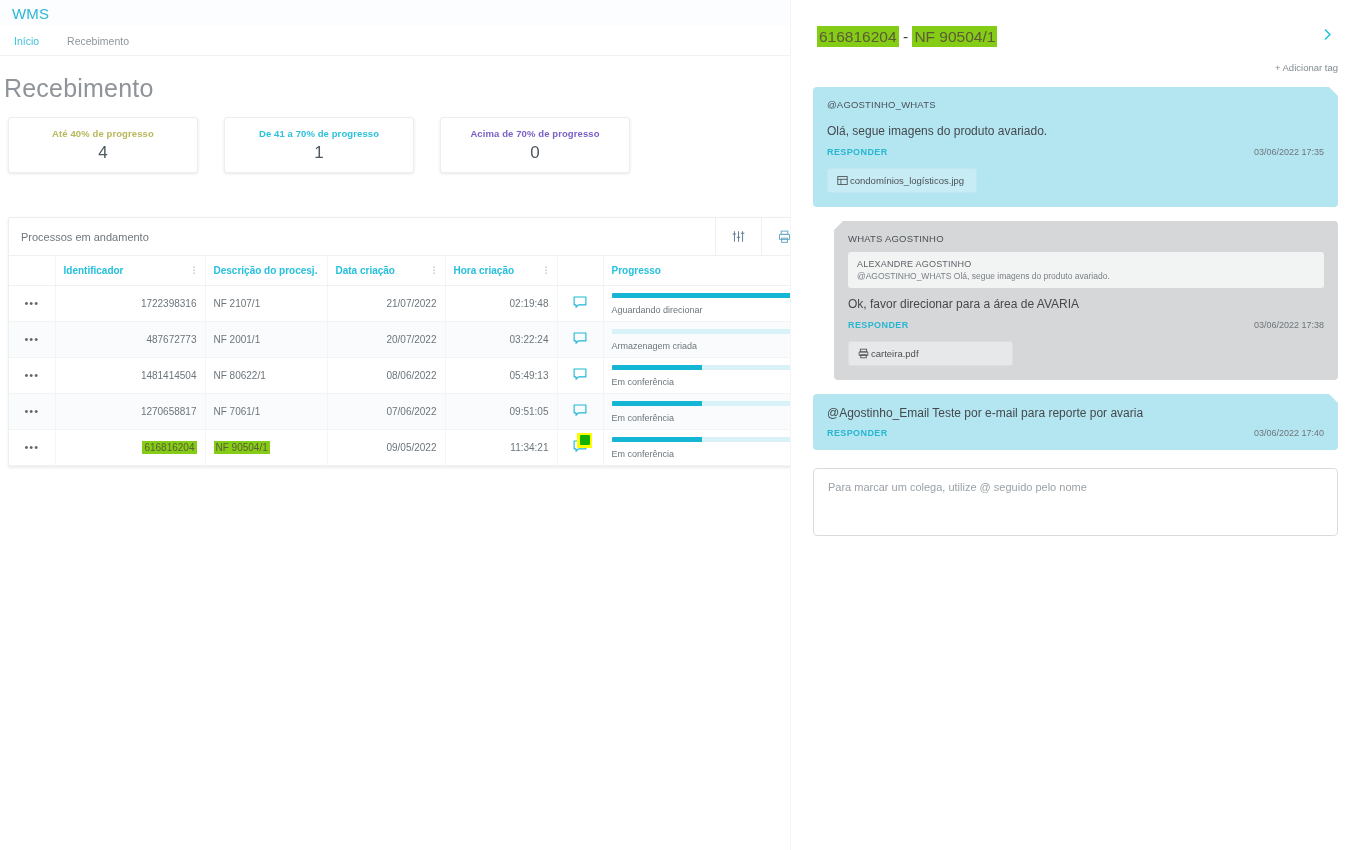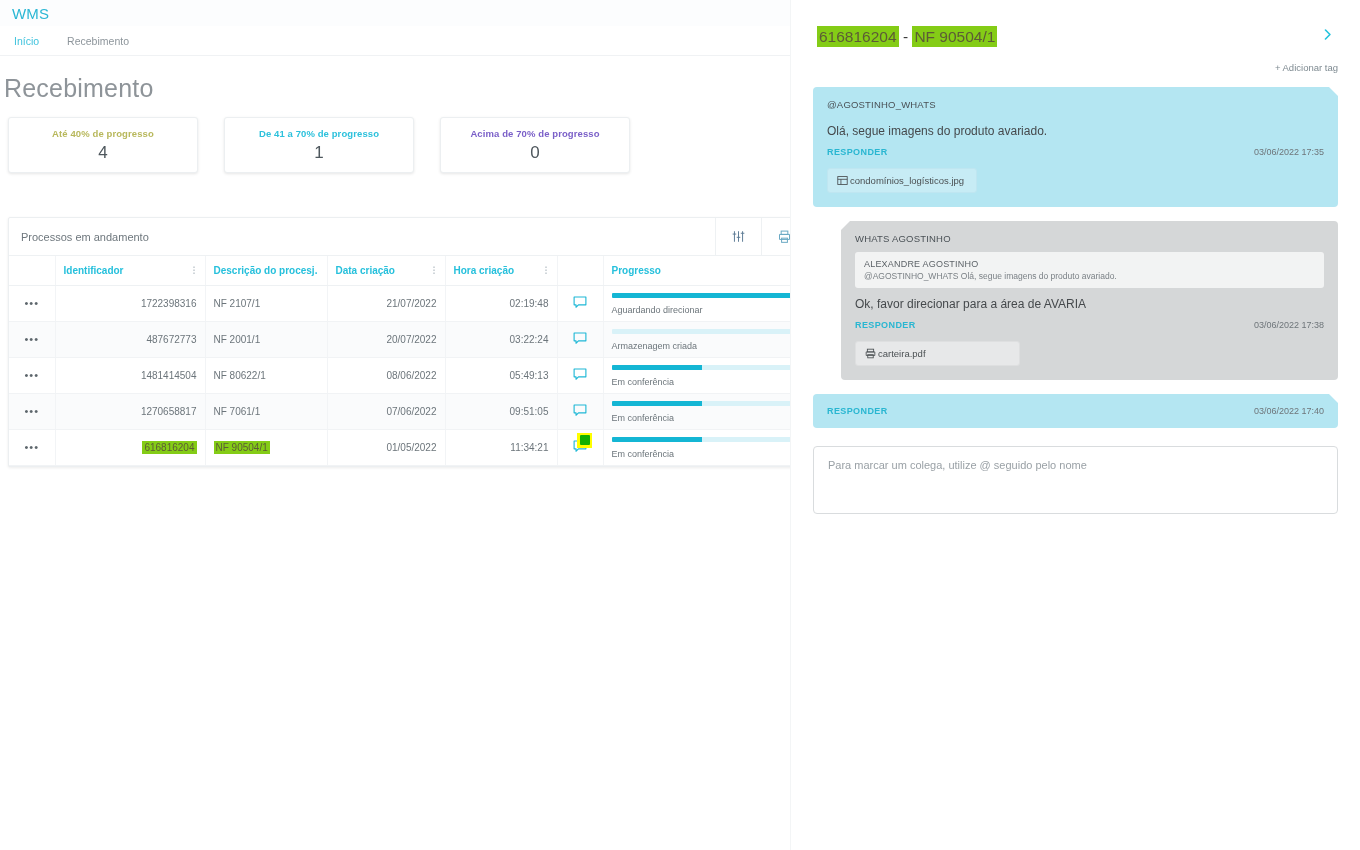--- a/index.html
+++ b/index.html
@@ -126,21 +126,21 @@
   .rp-title { font-size: 15.5px; color: #3b3b3b; }
   .rp-title .hl { padding: 2px 2px; }
   .chev-right { color: #25c3dd; font-size: 15px; line-height: 1; cursor: pointer; }
   .rp-tagrow { display: flex; justify-content: flex-end; padding: 16px 22px 0 0; }
   .add-tag { font-size: 9.5px; color: #7e8a91; cursor: pointer; }
 
   .thread { padding: 14px 22px 0 22px; }
 
   .bubble { position: relative; border-radius: 4px; margin-bottom: 14px; padding: 12px 14px 14px 14px; }
   .bubble.cyan { background: #b4e6f2; }
-  .bubble.gray { background: #d5d7d8; margin-left: 28px; }
+  .bubble.gray { background: #d5d7d8; margin-left: 21px; }
   .bubble.cyan .tail {
     position: absolute; right: -0px; top: -0px;
     width: 0; height: 0; border-top: 9px solid #ffffff; border-left: 9px solid transparent;
   }
   .bubble.gray .tail {
     position: absolute; left: 0px; top: 0px;
     width: 0; height: 0; border-top: 9px solid #ffffff; border-right: 9px solid transparent;
   }
   .bub-author { font-size: 9.5px; color: #4a5156; letter-spacing: .2px; margin-bottom: 14px; }
   .bub-body { font-size: 12px; color: #45494c; margin-bottom: 9px; }
@@ -363,21 +363,21 @@
           </tr>
 
           <tr>
             <td class="c-menu"><span class="dots3h">•••</span></td>
             <td class="c-id">
               <span class="hl">616816204</span>
             </td>
             <td class="c-desc">
               <span class="hl">NF 90504/1</span>
             </td>
-            <td class="c-date">01/05/2022</td>
+            <td class="c-date">09/05/2022</td>
             <td class="c-time">11:34:21</td>
             <td class="c-chat">
               <span class="chat-ico">
                 <svg width="14" height="13" viewBox="0 0 16 15">
                     <path d="M1.2 1.2h13.6v9H6.2L3.4 13V10.2H1.2z" fill="none" stroke="#1fb8d6" stroke-width="1.3" stroke-linejoin="round"></path>
                   </svg>
                 <span class="badge-hl">
                   <span class="badge-dot"></span>
                 </span>
               </span>
@@ -454,20 +454,21 @@
               <path d="M1.5 5h11v4.5h-11z"></path>
               <rect x="3.5" y="8.5" width="7" height="4"></rect>
             </g>
           </svg>
           <span>carteira.pdf</span>
         </div>
       </div>
 
       <div class="bubble cyan" style="padding-bottom:12px">
         <div class="tail"></div>
+        <div class="bub-body" style="margin-bottom:8px">@Agostinho_Email Teste por e-mail para reporte por avaria</div>
         <div class="bub-footer">
           <div class="reply-link">RESPONDER</div>
           <div class="stamp">03/06/2022 17:40</div>
         </div>
       </div>
     </div>
 
     <div class="composer">
       <textarea placeholder="Para marcar um colega, utilize @ seguido pelo nome" style=""></textarea>
     </div>

